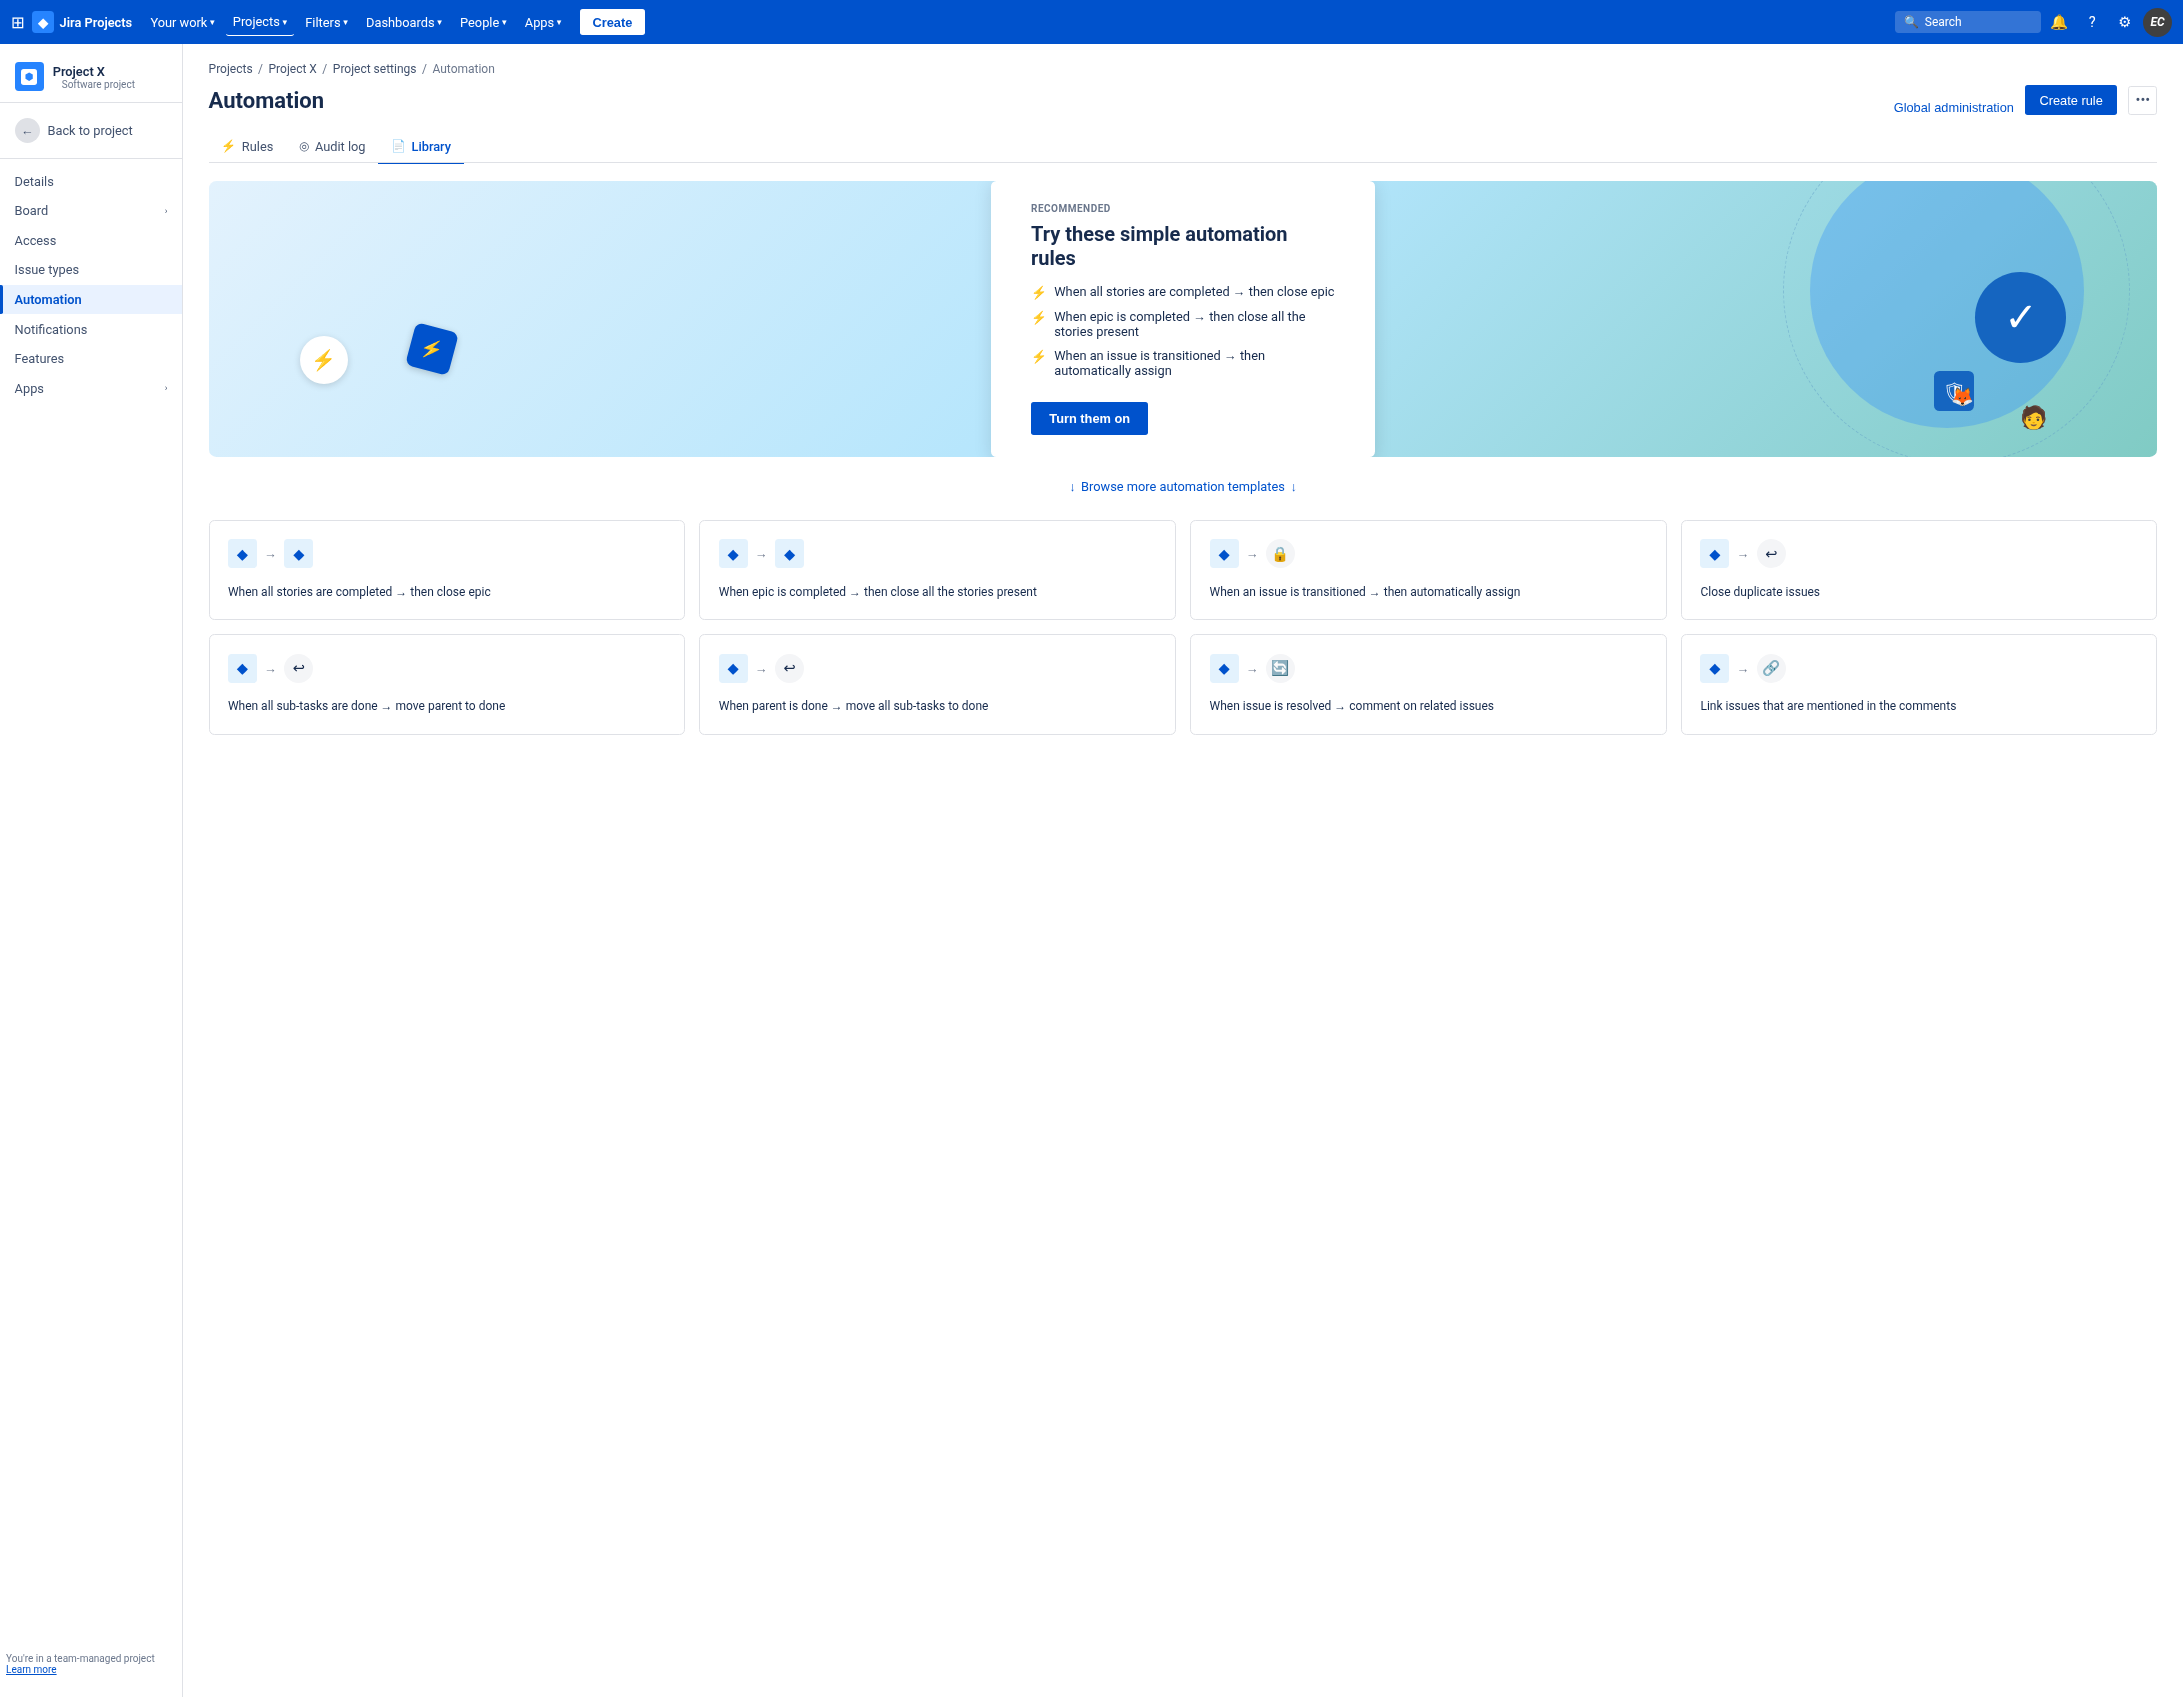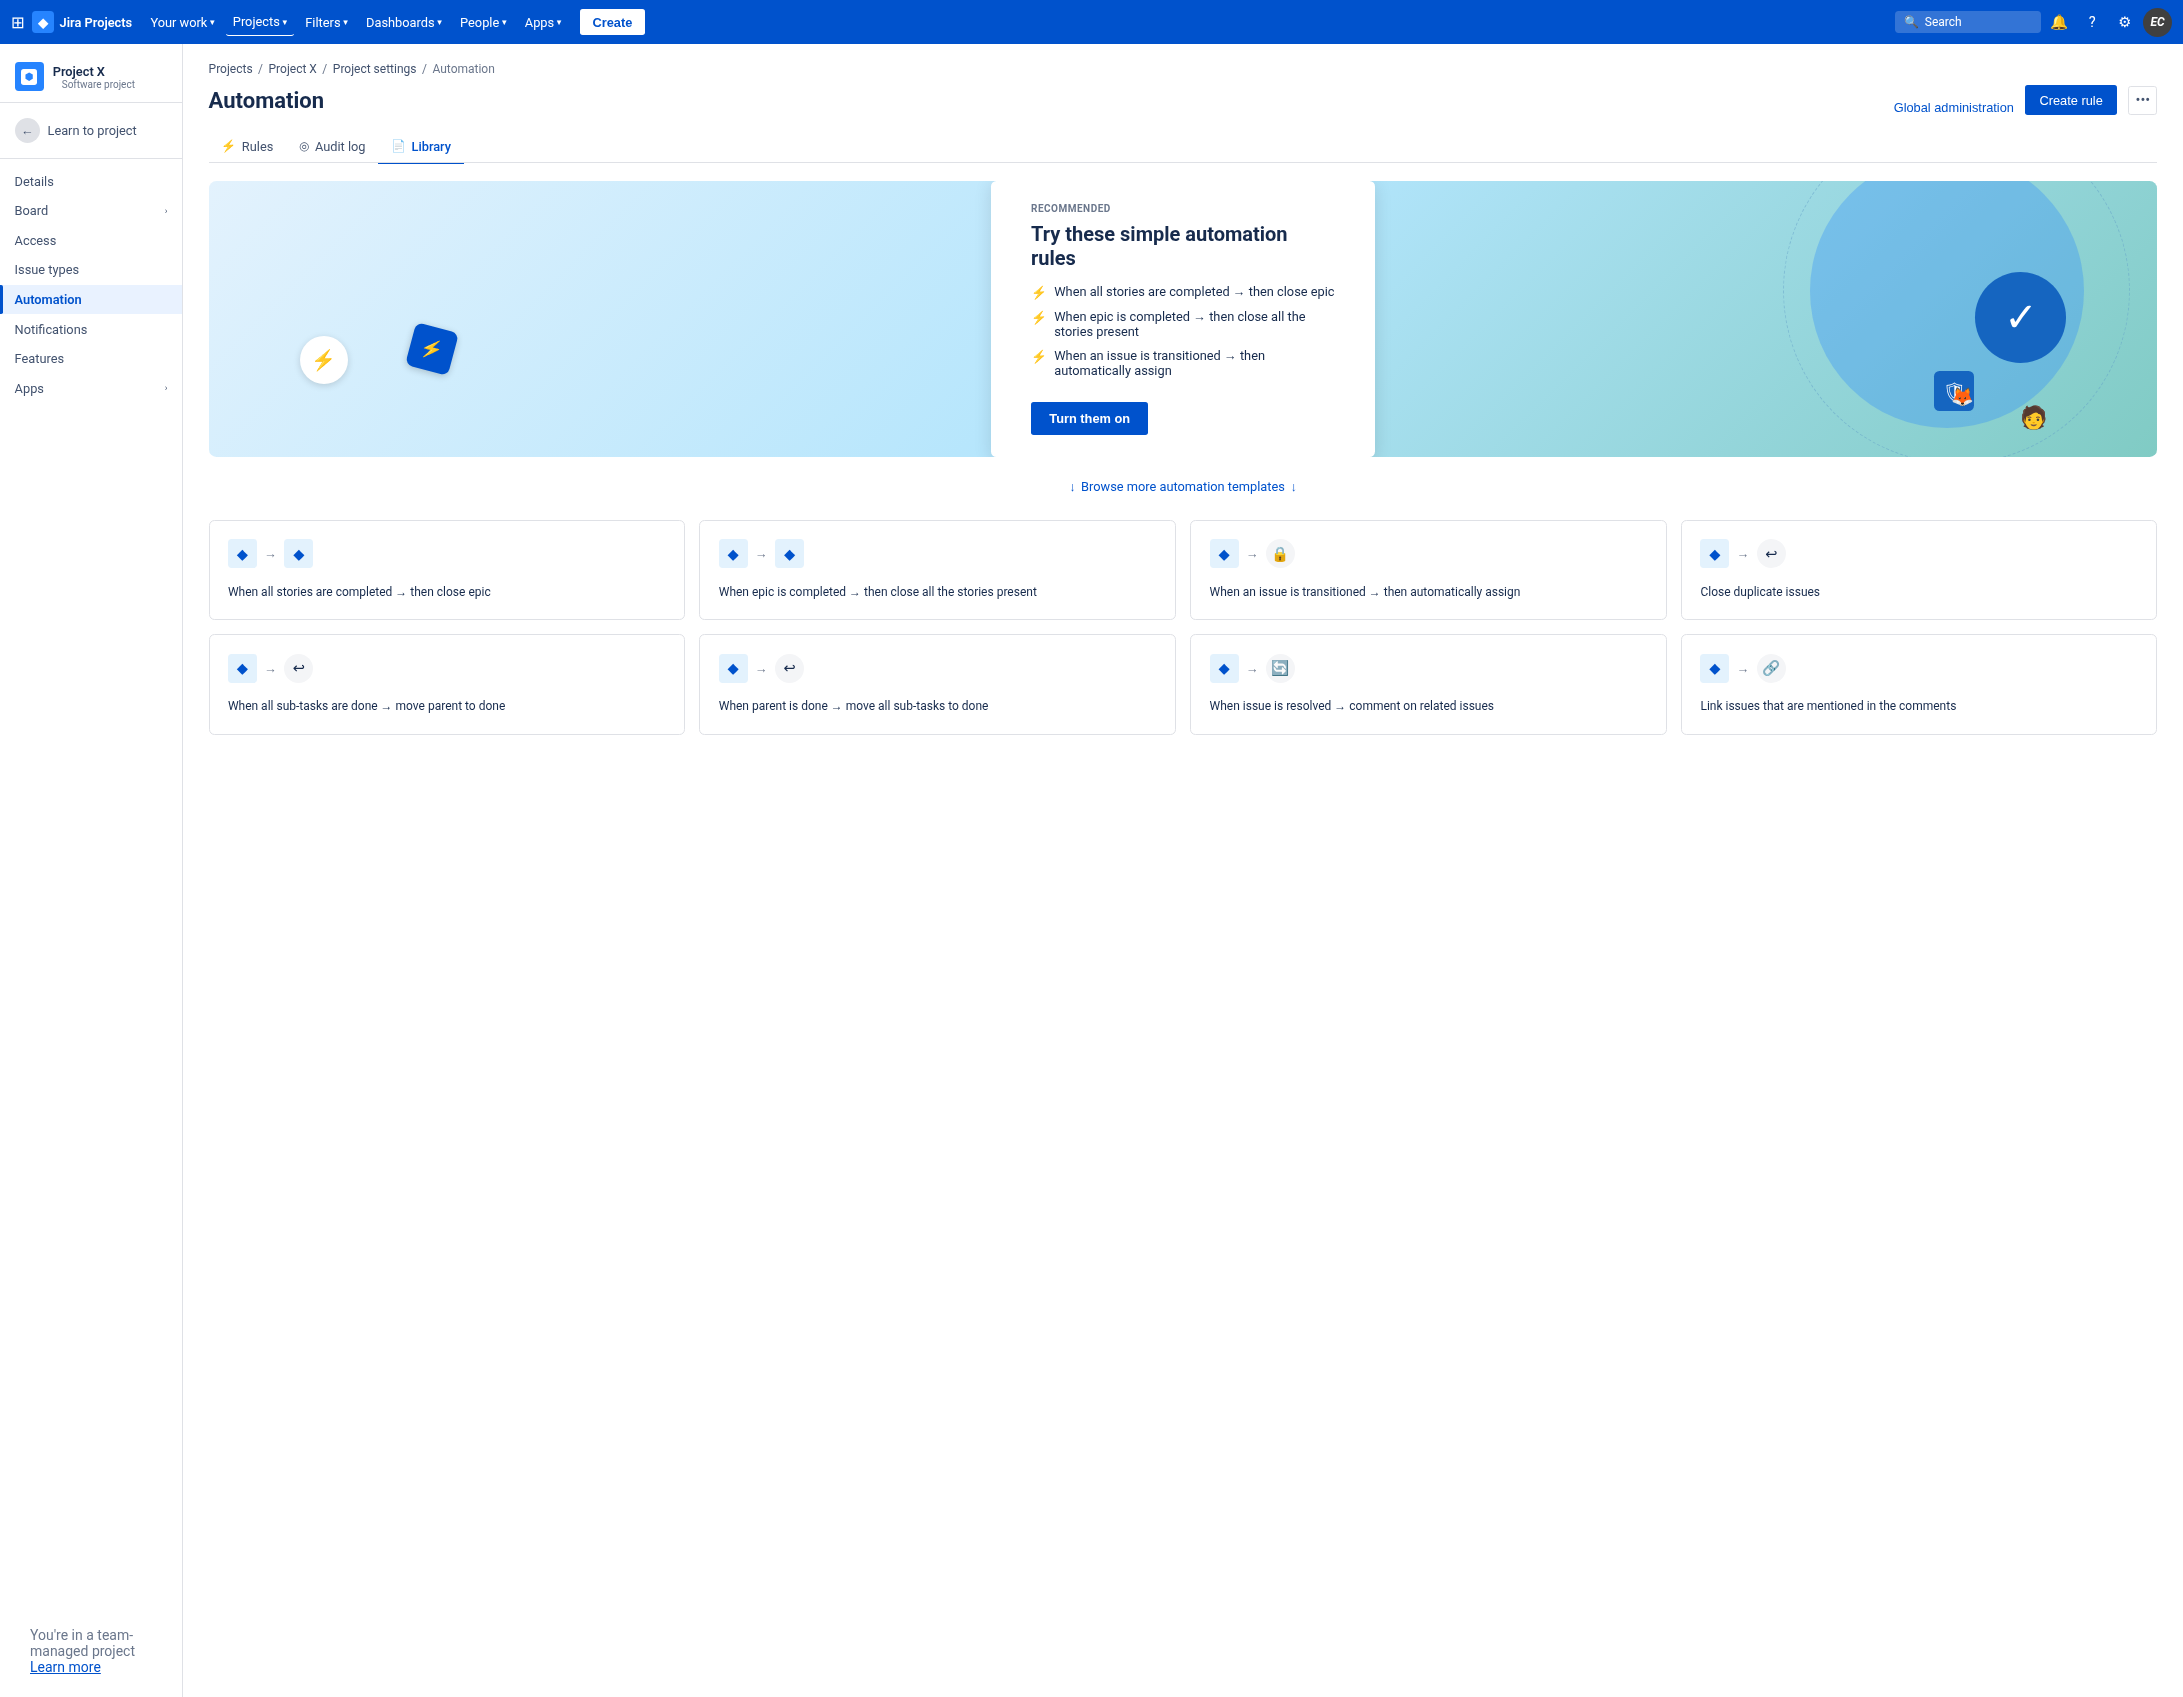--- a/index.html
+++ b/index.html
@@ -43,21 +43,21 @@
     .sidebar-project-info { display: flex; flex-direction: column; }
     .sidebar-project-name { font-size: 12.8px; font-weight: 600; color: #172b4d; }
     .sidebar-project-type { font-size: 10px; color: #6b778c; padding-left: 9px; }
     .sidebar-back { display: flex; align-items: center; gap: 7.3px; padding: 7.3px 14.6px; cursor: pointer; color: #42526e; font-size: 12.8px; }
     .sidebar-back-icon { width: 25.6px; height: 25.6px; border-radius: 50%; background: #dfe1e6; display: flex; align-items: center; justify-content: center; font-size: 12.8px; }
     .sidebar-divider { height: 0.9px; background: #dfe1e6; margin: 7.3px 0; }
     .sidebar-item { display: flex; align-items: center; gap: 7.3px; padding: 7.3px 14.6px; cursor: pointer; color: #42526e; font-size: 12.8px; position: relative; }
     .sidebar-item.active { background: #e9f2ff; color: #0052cc; font-weight: 600; }
     .sidebar-item.active::before { content: ''; position: absolute; left: 0; top: 0; bottom: 0; width: 2.7px; background: #0052cc; border-radius: 0 1.8px 1.8px 0; }
     .sidebar-item-expand { margin-left: auto; font-size: 9.1px; }
-    .sidebar-footer { margin-top: auto; padding: 11px 30px; font-size: 14px; color: #6b778c; }
+    .sidebar-footer { margin-top: auto; padding: 11px 6px; font-size: 10px; color: #6b778c; }
     .sidebar-footer-link { color: #0052cc; cursor: pointer; text-decoration: underline; }
 
     
     .main-content { flex: 1; padding: 18.3px 25.6px; overflow-y: auto; }
 
     
     .breadcrumb { display: flex; align-items: center; gap: 5.5px; font-size: 12px; color: #6b778c; margin-bottom: 9.1px; }
     .breadcrumb-link { color: #42526e; cursor: pointer; }
     .breadcrumb-sep { color: #6b778c; }
 
@@ -166,21 +166,21 @@
         <div class="sidebar-project-icon-inner"></div>
       </div>
       <div class="sidebar-project-info">
         <span class="sidebar-project-name">Project X</span>
         <span class="sidebar-project-type">Software project</span>
       </div>
     </div>
 
     <div class="sidebar-back">
       <div class="sidebar-back-icon">←</div>
-      <span>Learn to project</span>
+      <span>Back to project</span>
     </div>
 
     <div class="sidebar-divider"></div>
 
     <div class="sidebar-item">
       <span>Details</span>
     </div>
     <div class="sidebar-item">
       <span>Board</span>
       <span class="sidebar-item-expand">›</span>

